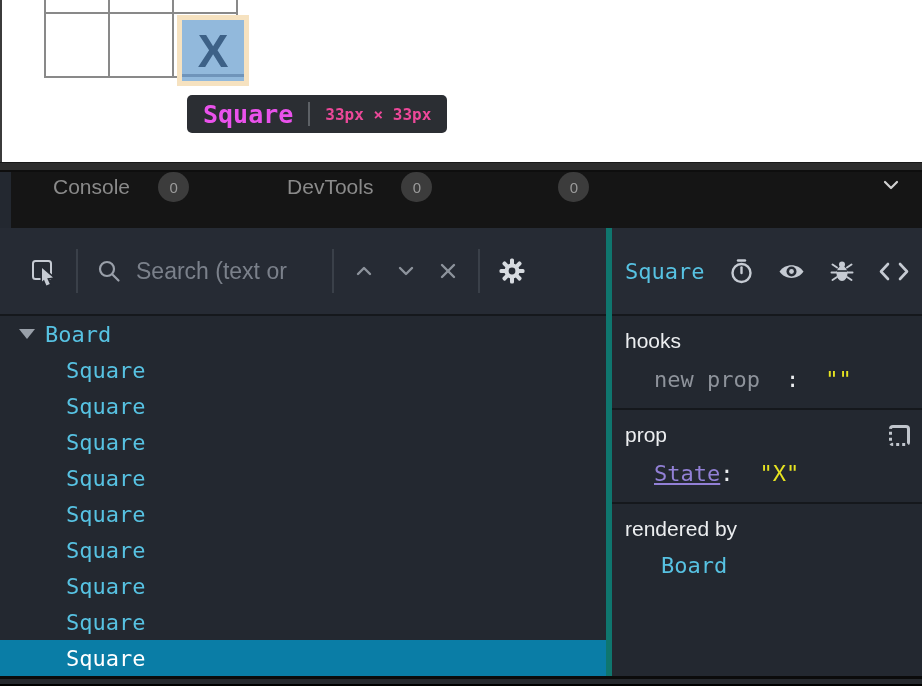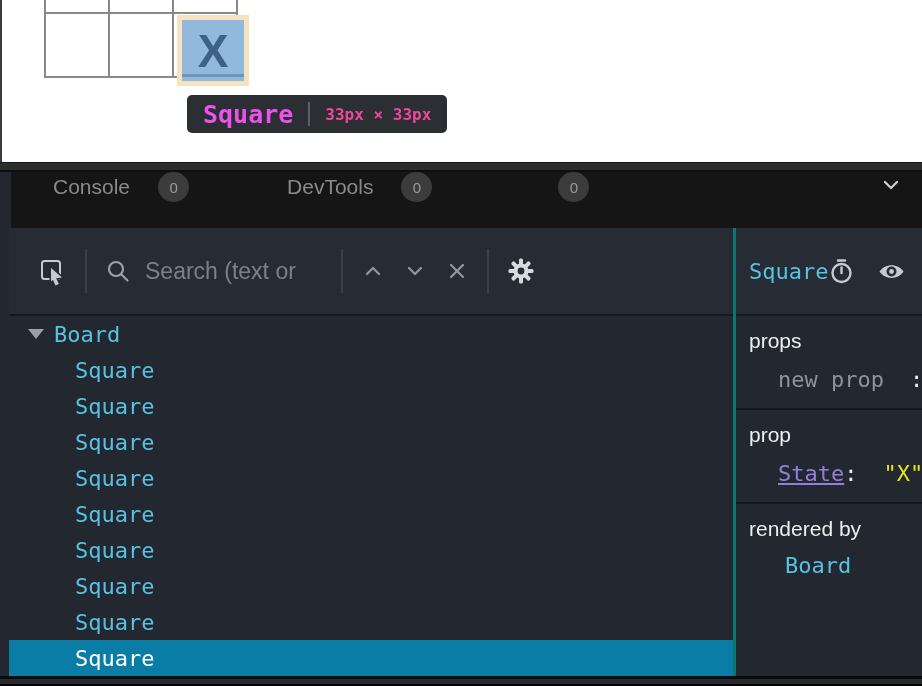--- a/index.html
+++ b/index.html
@@ -38,22 +38,22 @@
   .tab + .tab { margin-left: 98px; }
   .tab-label { font-size: 21px; color: #8a8a8a; }
   .tab.active .tab-label { color: #f4f4f4; font-weight: bold; }
   .badge { width: 31px; height: 30px; border-radius: 15px; background: #3c3c3c;
            color: #9b9b9b; font-size: 15px; display: flex; align-items: center;
            justify-content: center; margin-left: 28px; }
   .tabbar-chevron { margin-left: auto; margin-right: 18px; display:flex; }
 
   
   .devtools { height: 448px; display: flex; flex: none; }
-  .left-panel { width: 736px; flex: none; display: flex; flex-direction: column;
-                border-right: 3px solid #0f766e; background: #232830; padding-left: 9px; }
+  .left-panel { width: 612px; flex: none; display: flex; flex-direction: column;
+                border-right: 6px solid #0f766e; background: #232830; }
   .toolbar { height: 88px; flex: none; background: #262b34;
              border-bottom: 2px solid #15181c; display: flex; align-items: center;
              padding-left: 28px; }
   .vdiv { width: 2px; height: 44px; background: #3a4049; margin: 0 18px; flex: none; }
   .search-input { background: transparent; border: none; outline: none; width: 178px;
                   font-size: 23px; color: #d5d9df; margin-left: 14px;
                   font-family: "Liberation Sans", sans-serif; }
   .search-input::placeholder { color: #7b818b; }
   .icon-btn { display: flex; align-items: center; justify-content: center; flex: none; }
   .gap18 { margin-left: 18px; }
@@ -277,21 +277,21 @@
             <svg width="32" height="27" viewBox="0 0 32 27" fill="none" stroke="#c6cbd3" stroke-width="2.6" stroke-linecap="round" stroke-linejoin="round">
                 <polyline points="10,6 3,13.5 10,21"></polyline>
                 <polyline points="22,6 29,13.5 22,21"></polyline>
               </svg>
           </span>
         </span>
       </div>
 
       <div class="section">
         <div class="sec-title-row">
-          <span class="sec-title">props</span>
+          <span class="sec-title">hooks</span>
         </div>
         <div class="kv-row mono">
           <span class="kv-key-gray">new prop</span>
           <span class="kv-colon spaced">:</span>
           <span class="kv-val">""</span>
         </div>
       </div>
 
       <div class="section">
         <div class="sec-title-row">

